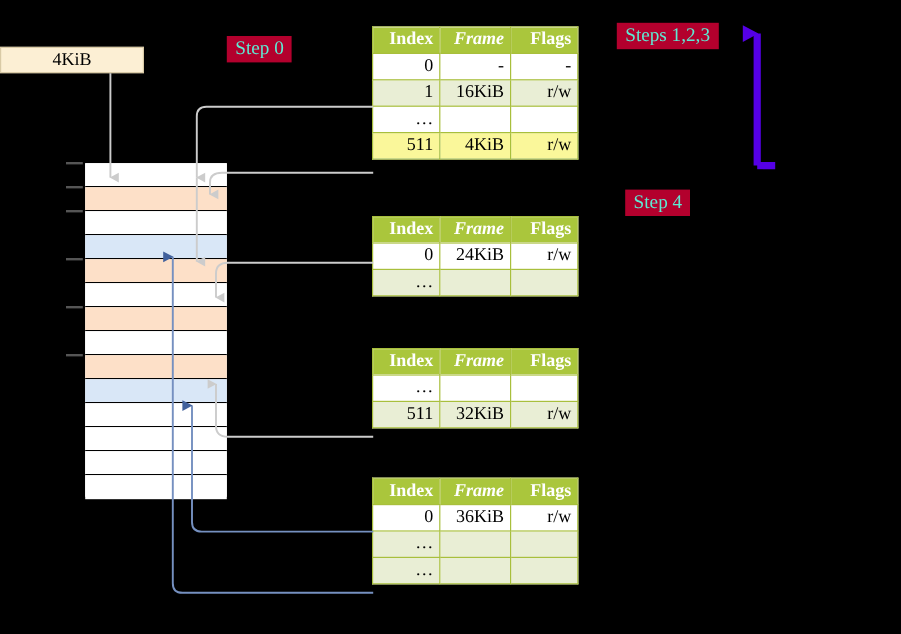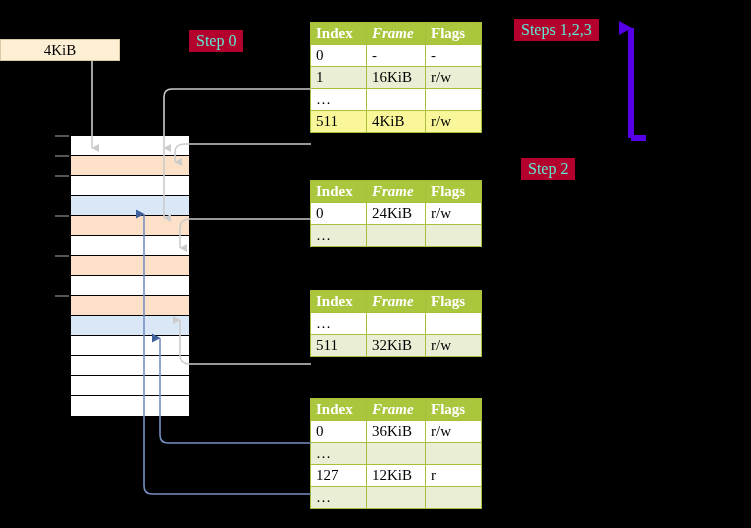--- a/index.html
+++ b/index.html
@@ -68,21 +68,21 @@
     position: absolute;
     border-collapse: collapse;
     font-size: 15px;
     color: #000000;
     background: #ffffff;
     table-layout: fixed;
   }
   table.pt th, table.pt td {
     border: 1px solid #a8bf3c;
     padding: 2px 5px;
-    text-align: left;
+    text-align: right;
     font-weight: normal;
     height: 20px;
     box-sizing: border-box;
     overflow: hidden;
     white-space: nowrap;
   }
   table.pt th {
     background: #aac63c;
     color: #ffffff;
     font-weight: bold;
@@ -119,21 +119,21 @@
   <div class="badge badge-red" style="left:189px; top:30px;">
     <span>Step 0</span>
   </div>
 
   <div class="badge badge-red" style="left:514px; top:19px;">
     <span>Steps 1,2,3</span>
   </div>
 
 
   <div class="badge badge-red" style="left:521px; top:158px;">
-    <span>Step 2</span>
+    <span>Step 4</span>
   </div>
 
   <div class="mem-col" id="mem-col" style="left:70px; top:135px; width:120px; height:280px;">
       <div class="mem-row" style="top: 0px; height: 20px; background: rgb(255, 255, 255);"></div>
       <div class="mem-row" style="top: 20px; height: 20px; background: rgb(253, 224, 200);"></div>
       <div class="mem-row" style="top: 40px; height: 20px; background: rgb(255, 255, 255);"></div>
       <div class="mem-row" style="top: 60px; height: 20px; background: rgb(217, 231, 247);"></div>
       <div class="mem-row" style="top: 80px; height: 20px; background: rgb(253, 224, 200);"></div>
       <div class="mem-row" style="top: 100px; height: 20px; background: rgb(255, 255, 255);"></div>
       <div class="mem-row" style="top: 120px; height: 20px; background: rgb(253, 224, 200);"></div>
@@ -240,25 +240,20 @@
           <tr class="band-white">
             <td class="c-index">0</td>
             <td class="c-frame">36KiB</td>
             <td class="c-flags">r/w</td>
           </tr>
           <tr class="band-tint">
             <td class="c-index">…</td>
             <td class="c-frame"></td>
             <td class="c-flags"></td>
           </tr>
-          <tr class="band-white">
-            <td class="c-index">127</td>
-            <td class="c-frame">12KiB</td>
-            <td class="c-flags">r</td>
-          </tr>
           <tr class="band-tint">
             <td class="c-index">…</td>
             <td class="c-frame"></td>
             <td class="c-flags"></td>
           </tr>
         </tbody>
       </table>
     </div>
 
   <svg class="overlay" viewBox="0 0 751 528">

